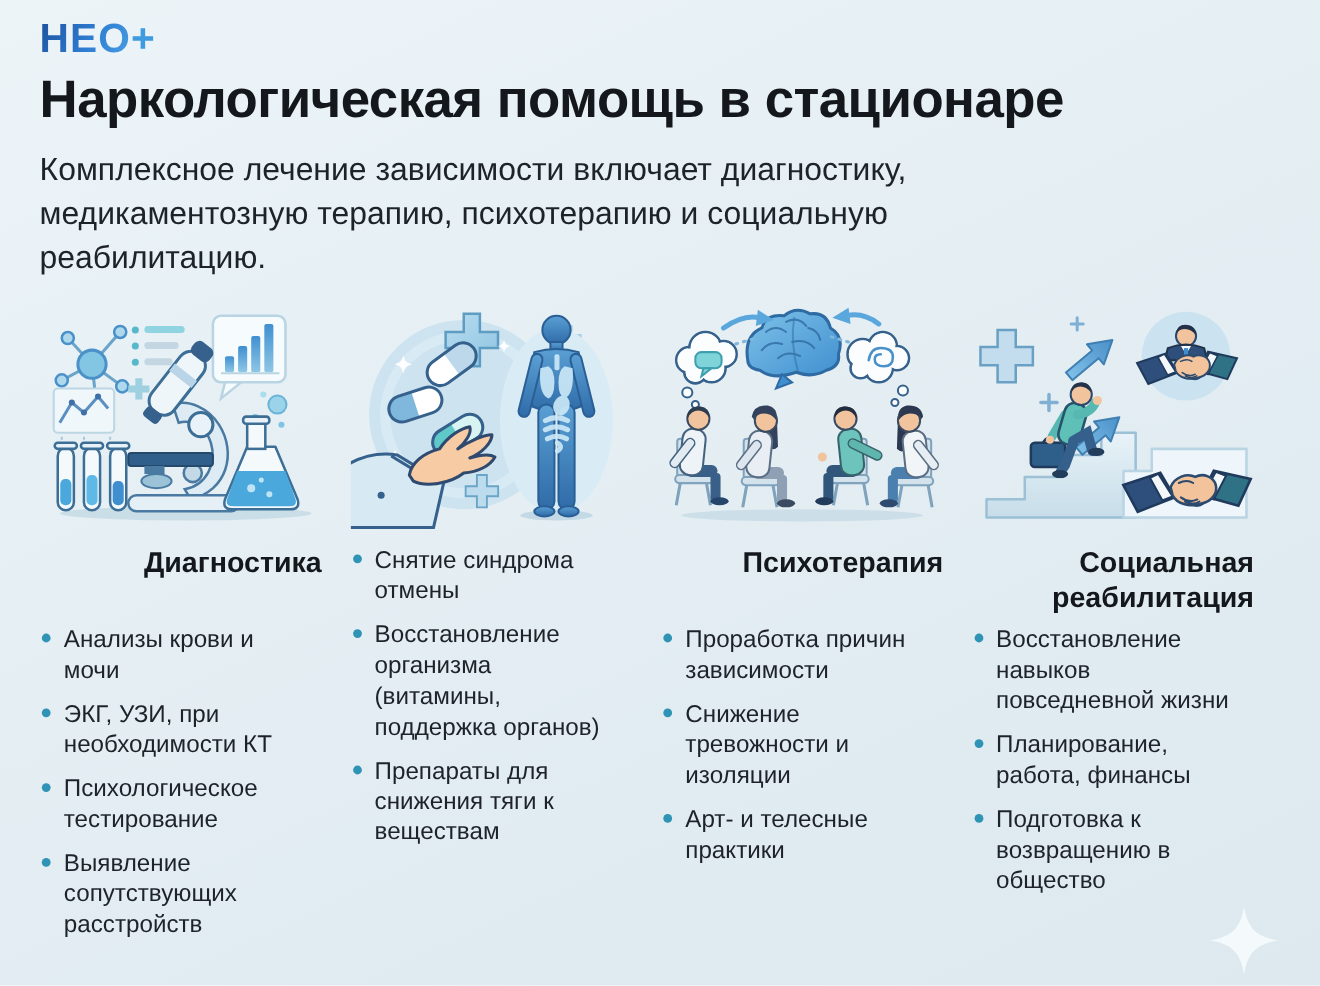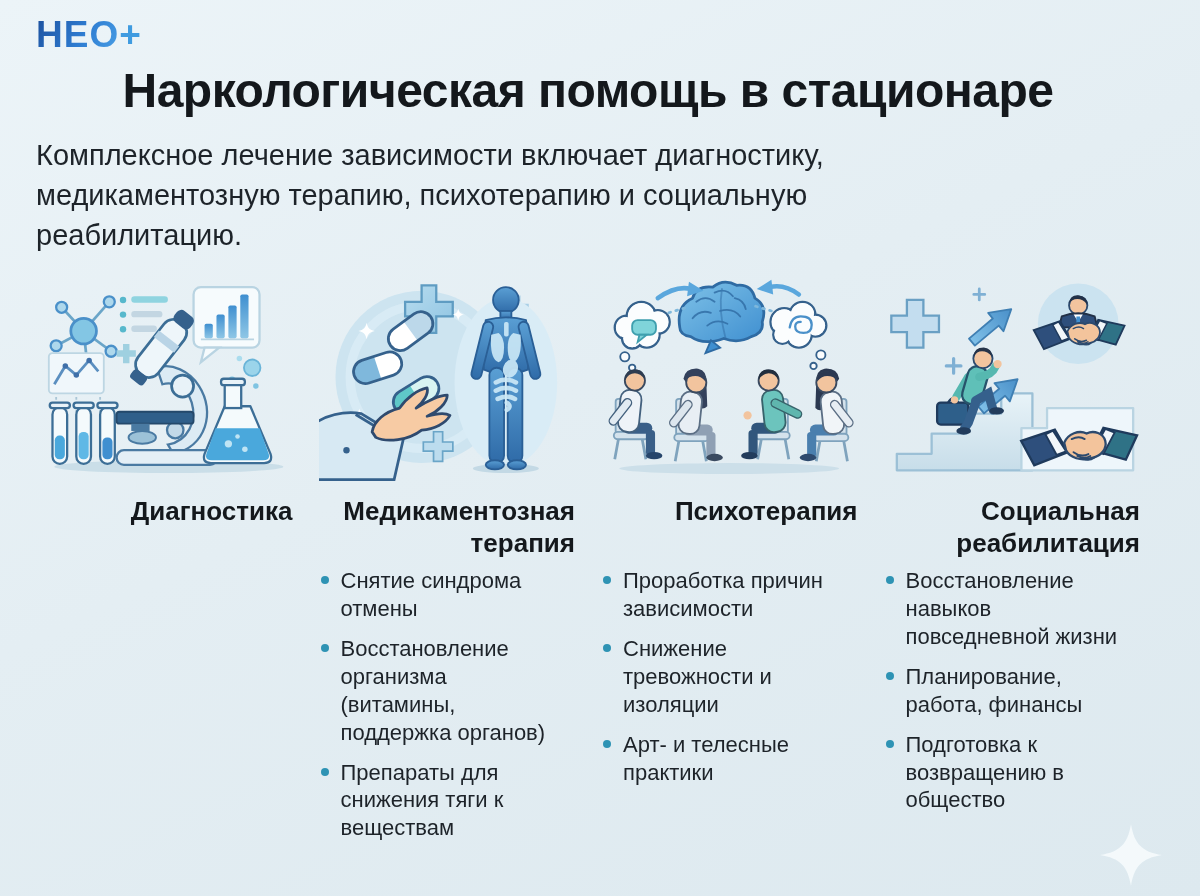--- a/index.html
+++ b/index.html
@@ -16,21 +16,21 @@
   .logo .main{
     color:#2468b8;
     background:linear-gradient(120deg,#1c4f9c 0%,#2e7cd1 55%,#4aa0e6 100%);
     -webkit-background-clip:text; background-clip:text; -webkit-text-fill-color:transparent;
   }
   .logo .plus{ color:#3f9be0; }
 
   h1.title{
     margin-top:12px;
     font-size:48px; line-height:1.08; font-weight:800;
-    letter-spacing:-0.5px; color:#14181c;text-align:center;
+    letter-spacing:-0.5px; color:#14181c;
   }
   p.subtitle{
     margin-top:18px; max-width:860px;
     font-size:29px; line-height:1.38; color:#1d2329;
   }
 
   .grid{
     margin-top:12px;
     display:grid; grid-template-columns:repeat(4,1fr); gap:26px;
   }
@@ -172,20 +172,26 @@
             <path d="M196,168 L186,196 Q184,203 192,203 L248,203 Q256,203 254,196 L244,168 Z" fill="#4aa8dc"></path>
             <circle cx="210" cy="185" r="4" fill="#bfe4f4"></circle>
               <circle cx="228" cy="191" r="3" fill="#bfe4f4"></circle>
               <circle cx="220" cy="177" r="2.5" fill="#bfe4f4"></circle>
             <rect x="206" y="120" width="18" height="26" fill="#f4fafc" stroke="#3c6e96" stroke-width="2.5"></rect>
             <rect x="202" y="114" width="26" height="7" rx="3" fill="#e8f2f8" stroke="#3c6e96" stroke-width="2.5"></rect>
           </g>
         </svg>
       </div>
       <h2 class="col-heading">Диагностика</h2>
+      <ul class="col-list">
+        <li>Анализы крови и мочи</li>
+        <li>ЭКГ, УЗИ, при необходимости КТ</li>
+        <li>Психологическое тестирование</li>
+        <li>Выявление сопутствующих расстройств</li>
+      </ul>
     </div>
 
     <div class="column">
       <div class="illustration">
         <svg viewBox="0 0 280 222">
           <defs>
             <linearGradient id="g2body" x1="0" y1="0" x2="0" y2="1">
               <stop offset="0" stop-color="#5a9fd4"></stop>
                 <stop offset="1" stop-color="#2f6ba8"></stop>
             </linearGradient>
@@ -259,21 +265,20 @@
             </g>
             <g stroke="#cdeaf8" stroke-width="5" fill="none" opacity="0.9" stroke-linecap="round">
               <path d="M193,118 q11,-6 22,0"></path>
                 <path d="M193,127 q11,-6 22,0"></path>
                 <path d="M195,136 q10,-5 19,0"></path>
               <path d="M205,140 q6,4 0,8"></path>
             </g>
           </g>
         </svg>
       </div>
-      <h2 class="col-heading">Медикаментозная терапия</h2>
       <ul class="col-list">
         <li>Снятие синдрома отмены</li>
         <li>Восстановление организма (витамины, поддержка органов)</li>
         <li>Препараты для снижения тяги к веществам</li>
       </ul>
     </div>
 
     <div class="column">
       <div class="illustration">
         <svg viewBox="0 0 280 222">

